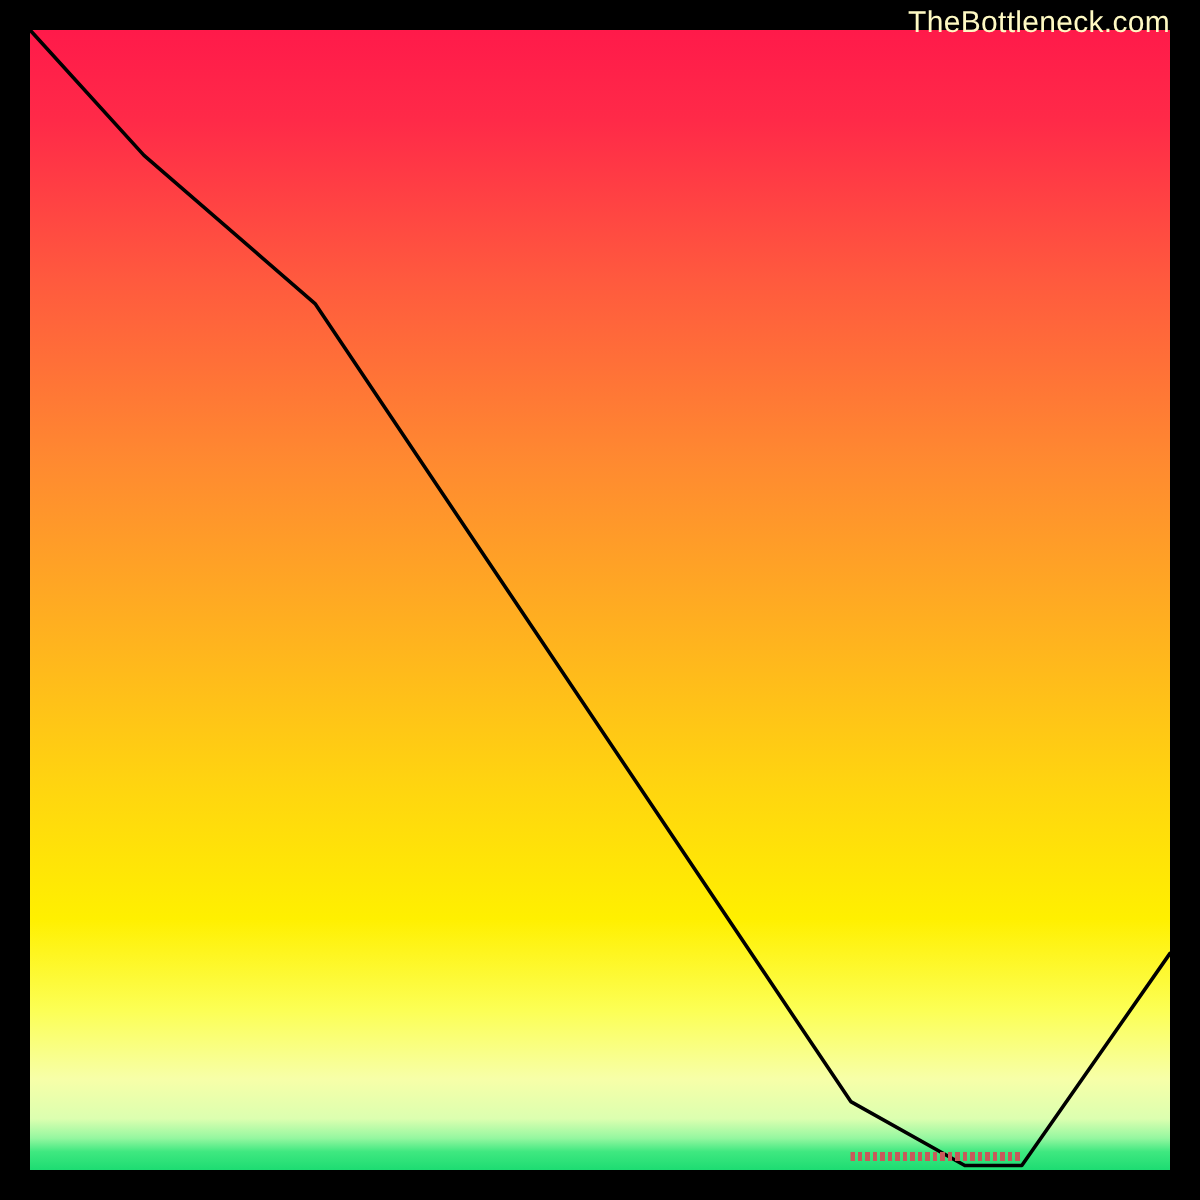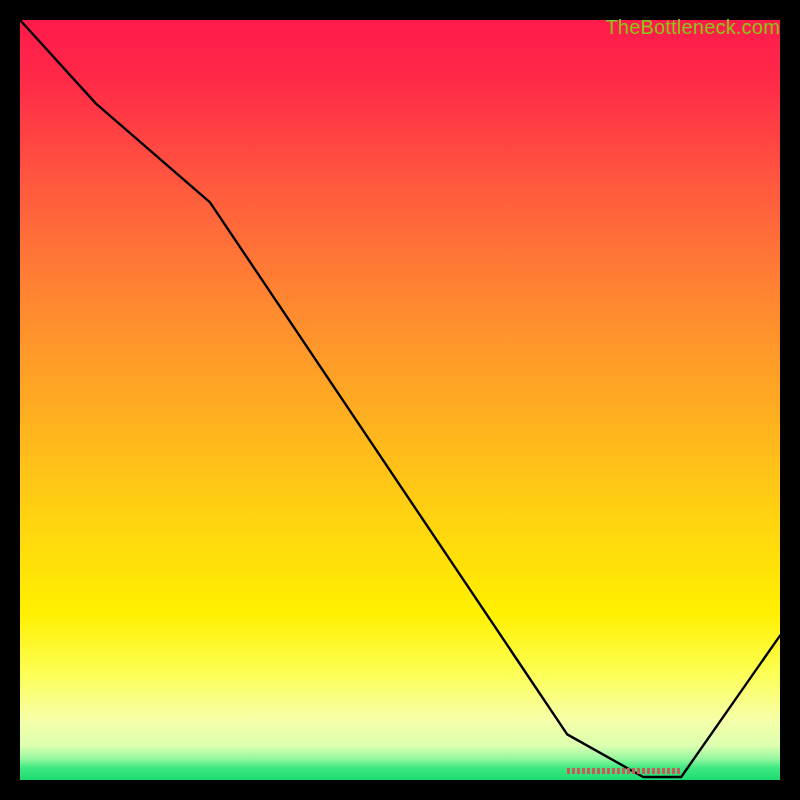--- a/index.html
+++ b/index.html
@@ -28,23 +28,23 @@
       #fcff55 86%,
       #f7ffa8 92%,
       #dcffb0 95.5%,
       #95f7a0 97.2%,
       #3fe880 98.4%,
       #1ddc72 100%
     );
   }
   .watermark {
     position: absolute;
-    top: 16px;
+    top: 4px;
     right: 20px;
-    color: #84cc16;
+    color: #fef9c3;
     font-size: 20px;
     font-weight: normal;
     letter-spacing: 0.2px;
     z-index: 10;
   }
   svg.curve {
     position: absolute;
     left: 0; top: 0;
     width: 760px; height: 760px;
     overflow: visible;

